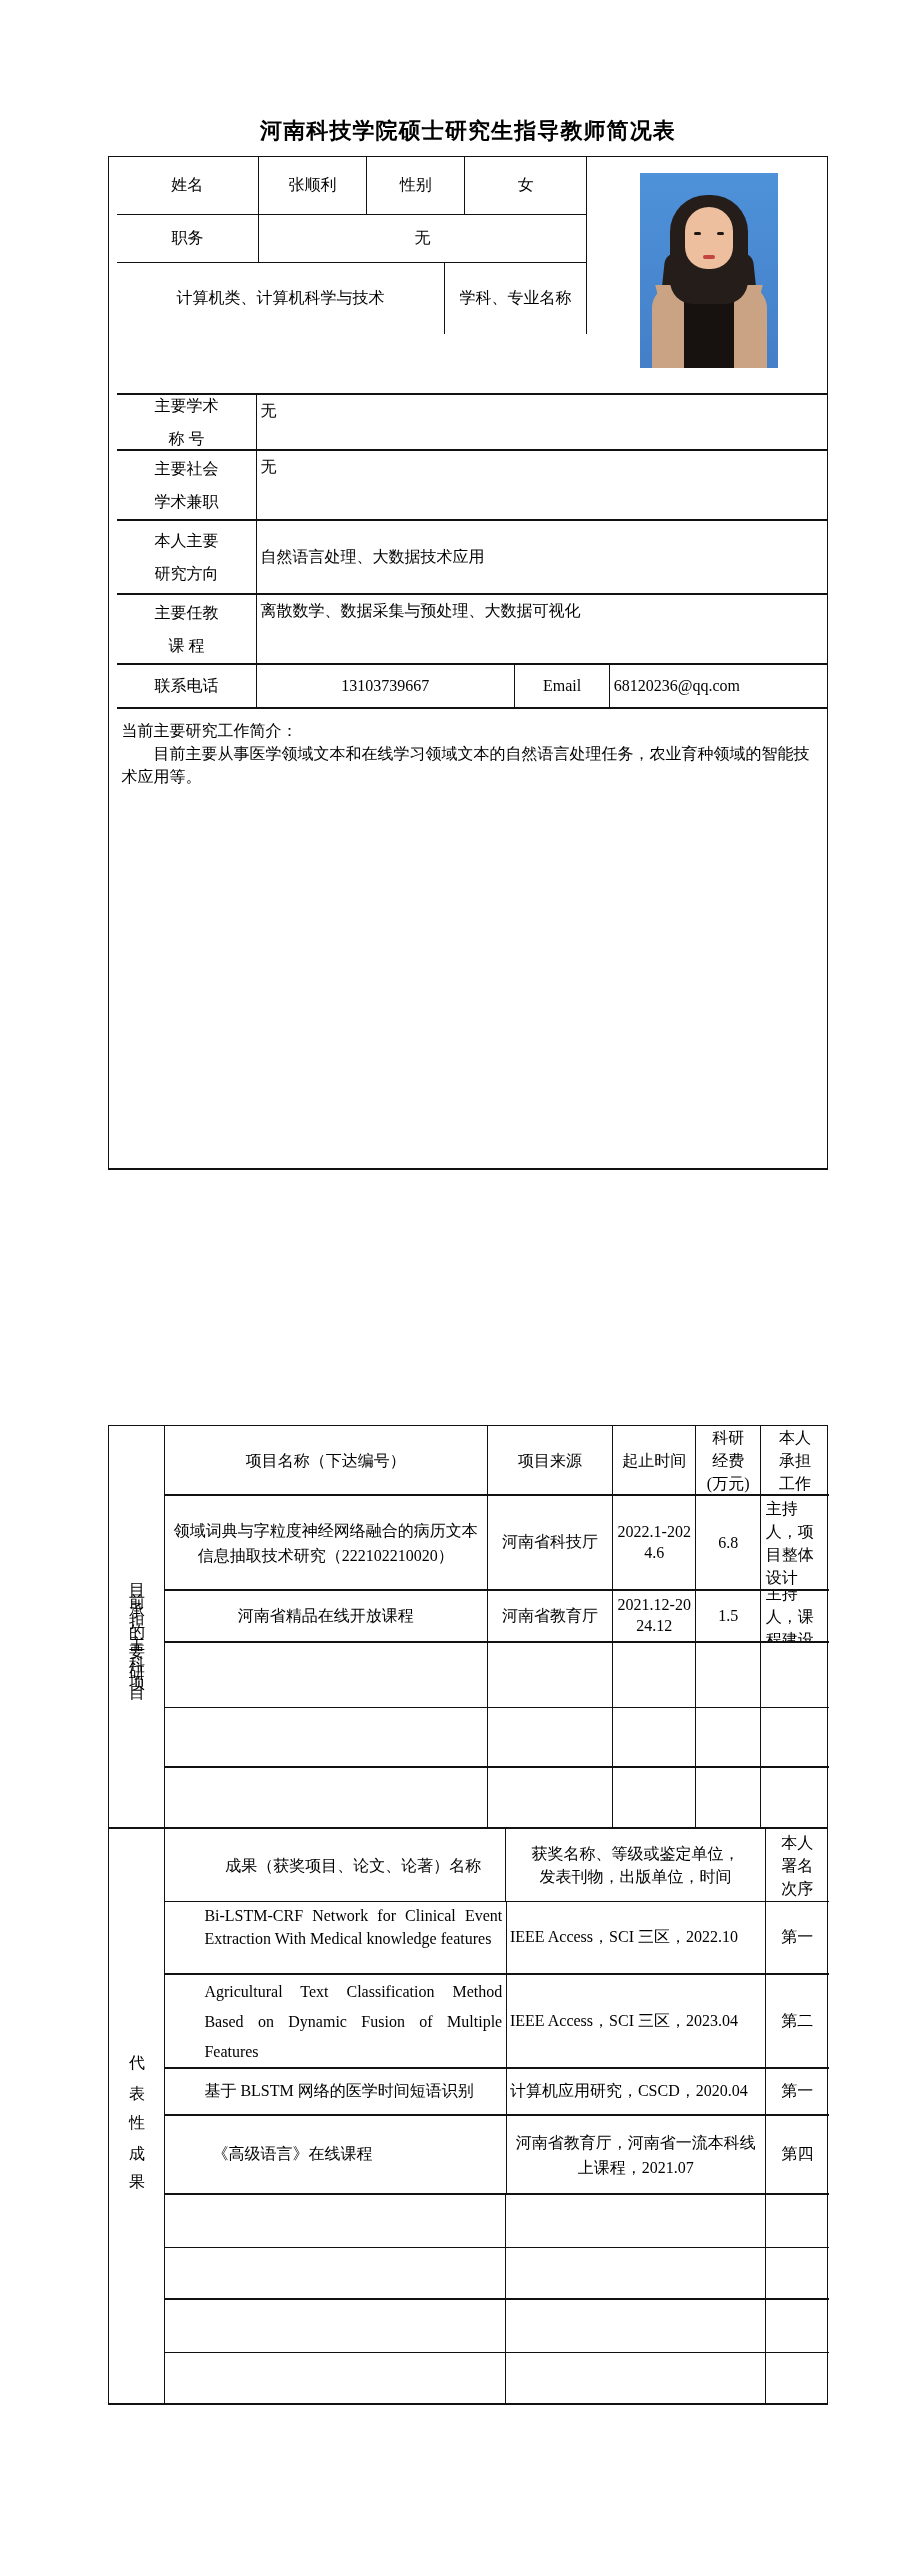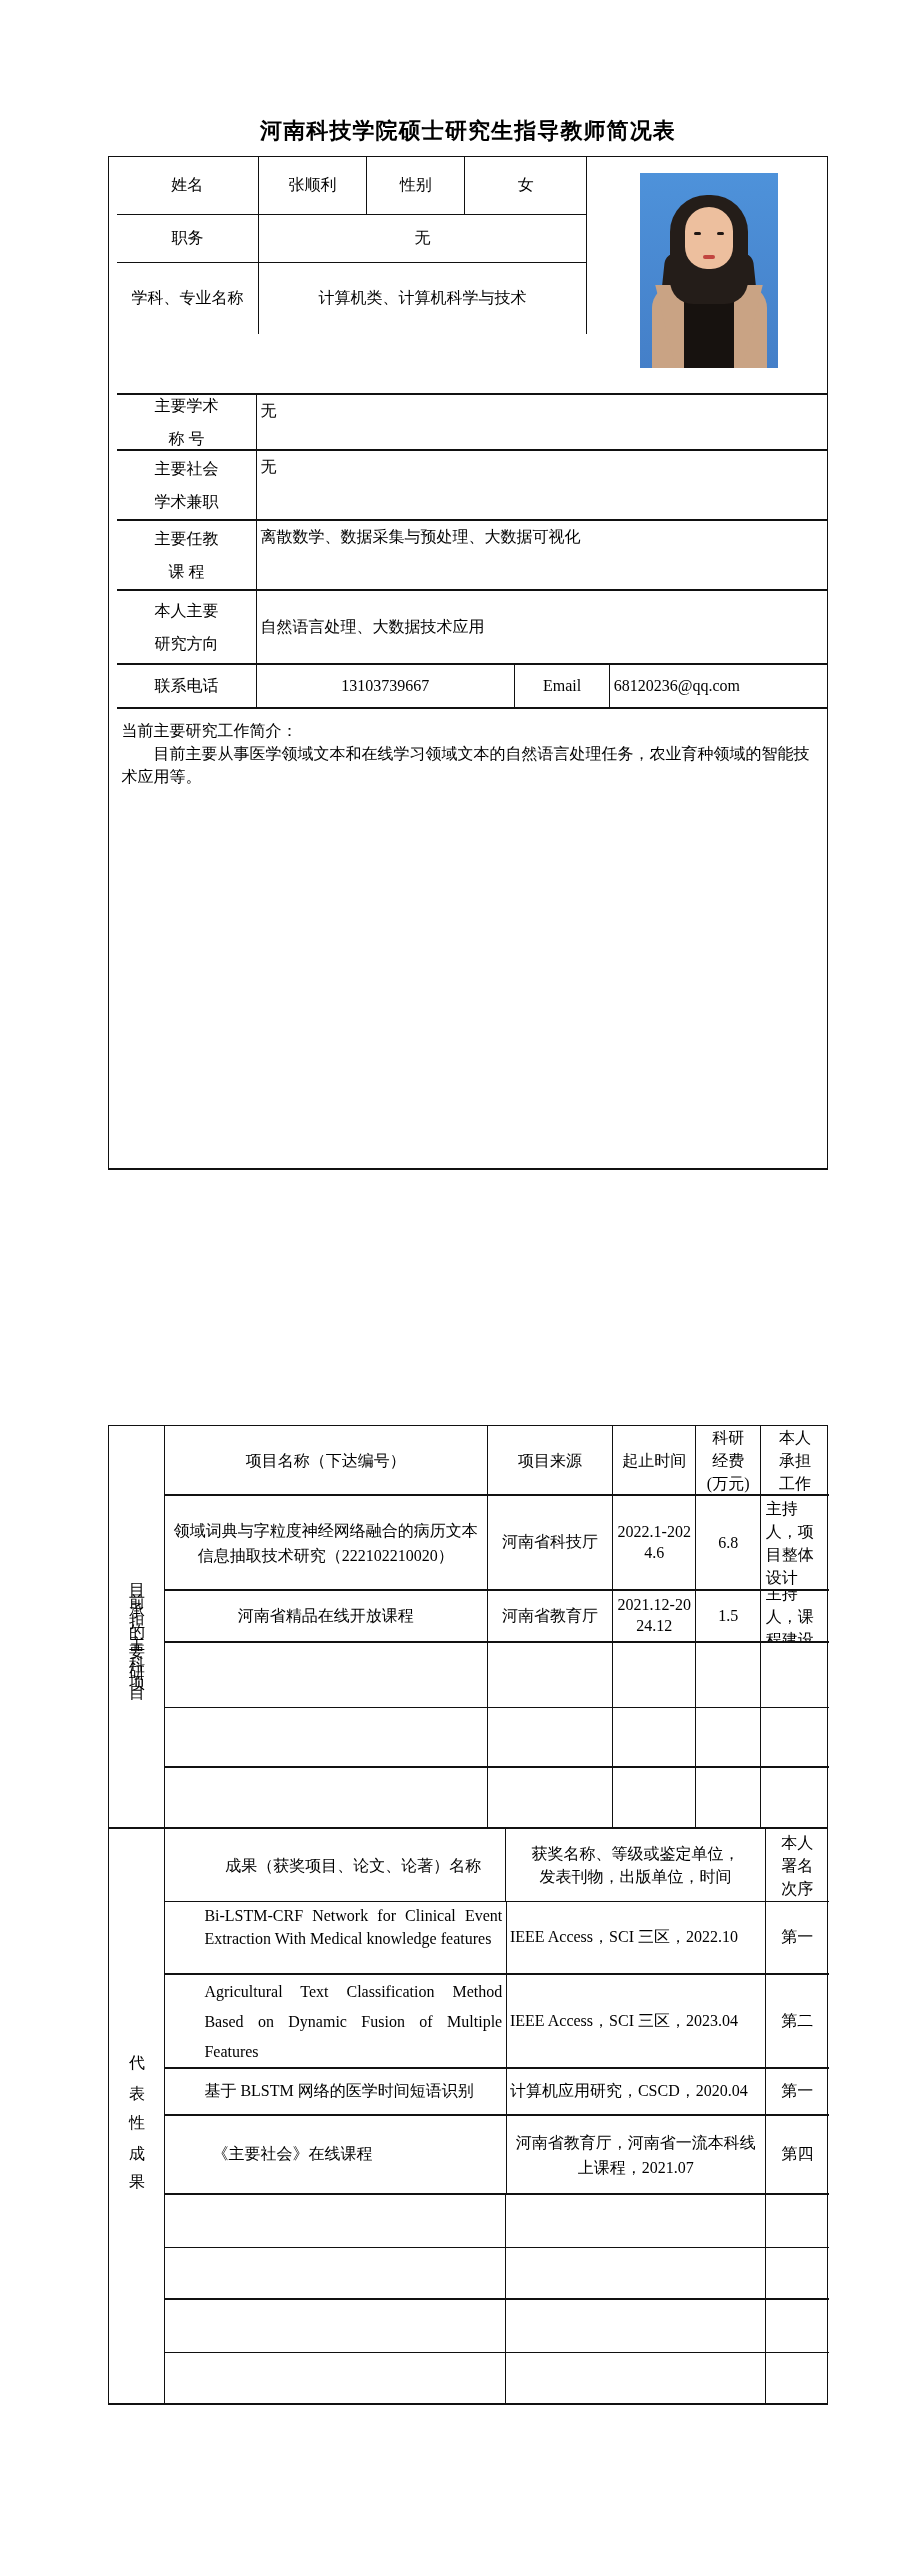--- a/index.html
+++ b/index.html
@@ -112,22 +112,22 @@
           <div class="cell" style="width:142px;">姓名</div>
           <div class="cell" style="width:109px;">张顺利</div>
           <div class="cell" style="width:98px;">性别</div>
           <div class="cell" style="width:122px;">女</div>
         </div>
         <div class="row bb2" style="height:48px;">
           <div class="cell" style="width:142px;">职务</div>
           <div class="cell" style="width:328px;">无</div>
         </div>
         <div class="row" style="height:71px;">
+          <div class="cell" style="width:328px;">计算机类、计算机科学与技术</div>
           <div class="cell" style="width:142px;">学科、专业名称</div>
-          <div class="cell" style="width:328px;">计算机类、计算机科学与技术</div>
         </div>
       </div>
       <div class="photo-cell">
         <div class="photo">
           <div class="curl-l"></div>
           <div class="curl-r"></div>
           <div class="torso"></div>
           <div class="lapel-l"></div>
           <div class="lapel-r"></div>
           <div class="sweater"></div>
@@ -144,29 +144,29 @@
     <div class="row bb4" style="height:56px;">
       <div class="cell pre lbl-tall" style="width:142px;">主要学术
 称  号</div>
       <div class="cell left topal" style="width:578px;">无</div>
     </div>
     <div class="row bb4" style="height:70px;">
       <div class="cell pre lbl-tall" style="width:142px;">主要社会
 学术兼职</div>
       <div class="cell left topal" style="width:578px;">无</div>
     </div>
+    <div class="row bb4" style="height:74px;">
+      <div class="cell pre lbl-tall" style="width:142px;">本人主要
+研究方向</div>
+      <div class="cell left" style="width:578px;">自然语言处理、大数据技术应用</div>
+    </div>
     <div class="row bb4" style="height:70px;">
       <div class="cell pre lbl-tall" style="width:142px;">主要任教
 课  程</div>
       <div class="cell left topal" style="width:578px;">离散数学、数据采集与预处理、大数据可视化</div>
-    </div>
-    <div class="row bb4" style="height:74px;">
-      <div class="cell pre lbl-tall" style="width:142px;">本人主要
-研究方向</div>
-      <div class="cell left" style="width:578px;">自然语言处理、大数据技术应用</div>
     </div>
     <div class="row bb4" style="height:44px;">
       <div class="cell" style="width:142px;">联系电话</div>
       <div class="cell" style="width:262px;">13103739667</div>
       <div class="cell" style="width:97px;">Email</div>
       <div class="cell left" style="width:220px;">68120236@qq.com</div>
     </div>
     <div class="row" style="height:383px;">
       <div class="cell intro" style="width:720px;">
         <div>当前主要研究工作简介：</div>
@@ -249,21 +249,21 @@
           <div class="cell c-aname just" style="line-height:30px;">Agricultural Text Classification Method Based on Dynamic Fusion of Multiple Features</div>
           <div class="cell c-aven left">IEEE Access，SCI 三区，2023.04</div>
           <div class="cell c-aord">第二</div>
         </div>
         <div class="row bb4" style="height:47px;">
           <div class="cell c-aname left">基于 BLSTM 网络的医学时间短语识别</div>
           <div class="cell c-aven left">计算机应用研究，CSCD，2020.04</div>
           <div class="cell c-aord">第一</div>
         </div>
         <div class="row bb4" style="height:79px;">
-          <div class="cell c-aname left" style="padding-left:11.5px;">《主要社会》在线课程</div>
+          <div class="cell c-aname left" style="padding-left:11.5px;">《高级语言》在线课程</div>
           <div class="cell c-aven" style="padding:0 5.7px; line-height:25px;">河南省教育厅，河南省一流本科线上课程，2021.07</div>
           <div class="cell c-aord">第四</div>
         </div>
         <div class="row bb2" style="height:53px;">
           <div class="cell c-aname"></div>
             <div class="cell c-aven"></div>
             <div class="cell c-aord"></div>
         </div>
         <div class="row bb4" style="height:52px;">
           <div class="cell c-aname"></div>

